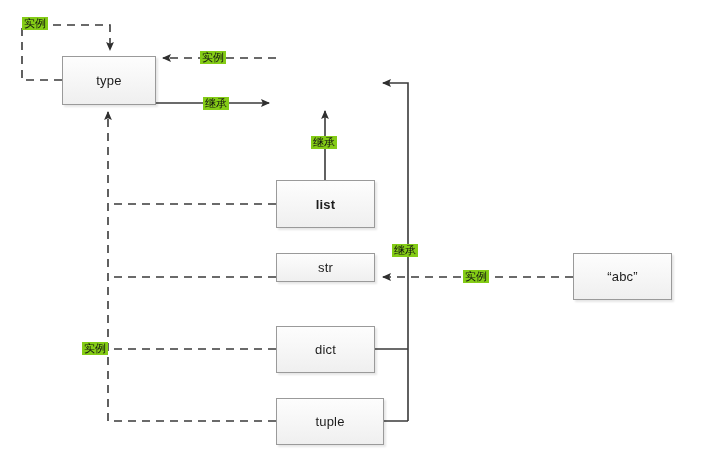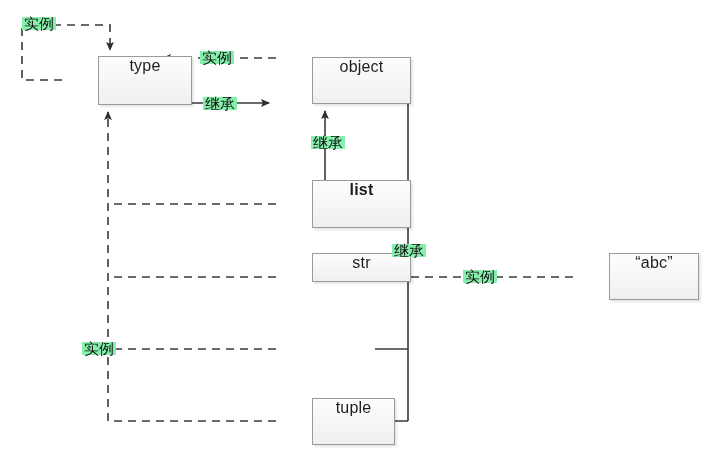--- a/index.html
+++ b/index.html
@@ -24,31 +24,31 @@
     width: 712px;
     height: 467px;
   }
   .node-box {
     position: absolute;
     box-sizing: border-box;
     border: 1px solid #9a9a9a;
     background: linear-gradient(180deg, #fdfdfd 0%, #f7f7f7 45%, #efefef 100%);
     box-shadow: 2px 2px 2px rgba(0,0,0,0.10);
     display: flex;
+    align-items: center;
     justify-content: center;
-    font-size: 16px;
+    font-size: 13px;
     color: #1d1d1d;
     letter-spacing: 0.2px;
     z-index: 3;
-    margin-left: 36px;
   }
   .edge-label {
     position: absolute;
-    background: #86efac;
-    font-size: 15px;
+    background: #84cc16;
+    font-size: 11px;
     color: #111111;
     line-height: 13px;
     padding: 0 2px;
     white-space: nowrap;
     z-index: 4;
   }
 </style>
 </head>
 <body>
 
@@ -82,38 +82,38 @@
       <path d="M276,349 L108,349" stroke-dasharray="8,6"></path>
       <path d="M276,421 L108,421" stroke-dasharray="8,6"></path>
       <path d="M108,421 L108,112" stroke-dasharray="8,6" marker-end="url(#arrow)"></path>
     </g>
   </svg>
 
   <div class="node-box" style="left:62px; top:56px; width:94px; height:49px;">
     <span>type</span>
   </div>
 
-  <div class="node-box" style="left:276px; top:57px; width:99px; height:47px;">
-    <span>object</span>
-  </div>
 
   <div class="node-box" style="left:276px; top:180px; width:99px; height:48px;font-weight:bold;">
     <span>list</span>
   </div>
 
   <div class="node-box" style="left:276px; top:253px; width:99px; height:29px;">
     <span>str</span>
   </div>
 
+  <div class="node-box" style="left:276px; top:326px; width:99px; height:47px;">
+    <span>dict</span>
+  </div>
 
-  <div class="node-box" style="left:276px; top:398px; width:83px; height:47px;">
+  <div class="node-box" style="left:276px; top:398px; width:108px; height:47px;">
     <span>tuple</span>
   </div>
 
-  <div class="node-box" style="left:573px; top:253px; width:90px; height:47px;">
+  <div class="node-box" style="left:573px; top:253px; width:99px; height:47px;">
     <span>“abc”</span>
   </div>
 
   <div class="edge-label" style="left:22px; top:17px;">实例</div>
 
   <div class="edge-label" style="left:200px; top:51px;">实例</div>
 
   <div class="edge-label" style="left:203px; top:97px;">继承</div>
 
   <div class="edge-label" style="left:311px; top:136px;">继承</div>

